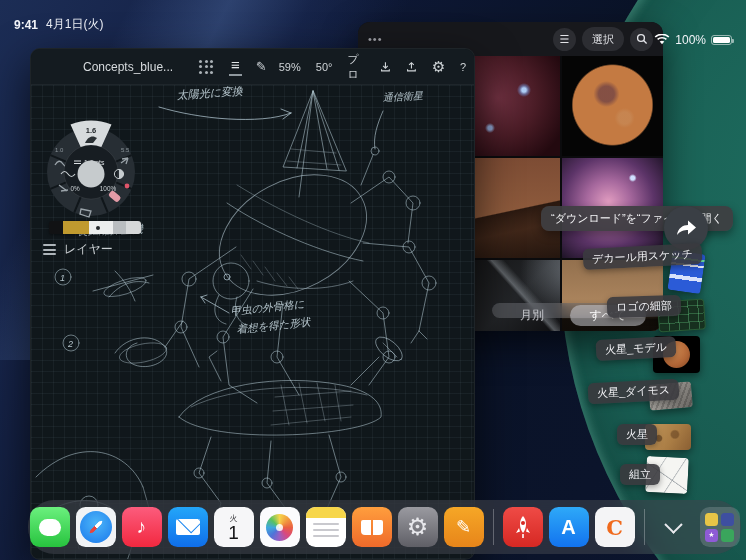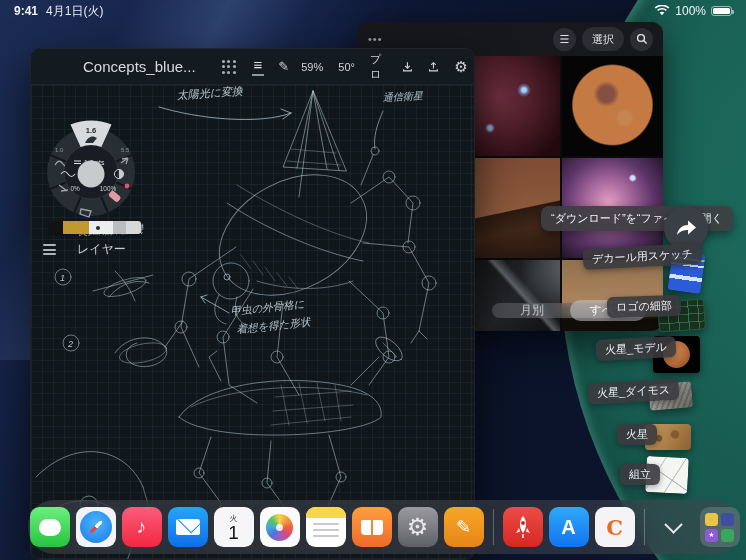--- a/index.html
+++ b/index.html
@@ -11,22 +11,22 @@
   }
   
   .wp-streak1 { position:absolute; left:-120px; top:-60px; width:620px; height:420px; pointer-events:none;
     background:linear-gradient(116deg, transparent 34%, rgba(110,150,220,.28) 46%, rgba(60,90,170,.12) 56%, transparent 68%); }
   .wp-streak2 { position:absolute; left:-60px; top:240px; width:420px; height:340px; pointer-events:none;
     background:linear-gradient(116deg, transparent 40%, rgba(80,120,200,.16) 52%, transparent 66%); }
   .desk-circle { position:absolute; left:560px; top:-225px; width:980px; height:980px; border-radius:50%;
     background:radial-gradient(circle at 30% 42%, #1e6e60 0%, #17584e 42%, #104a41 72%, #0c4038 100%);
     box-shadow:inset 4px 2px 10px rgba(140,230,205,.28), inset 0 0 60px rgba(0,0,0,.25); }
   
-  .statusbar { position:absolute; top:0; left:0; right:0; height:22px; display:flex; 
-    padding:0 14px; font-size:12px; z-index:20; }
+  .statusbar { position:absolute; top:16px; left:0; right:0; height:22px; display:flex; 
+    padding:0 14px; font-size:12px; z-index:20;flex-direction:column; }
   .sb-left { display:flex; gap:8px; align-items:center; font-weight:bold; color:#f2f4f8; }
   .sb-date { font-weight:normal; color:#e8ebf2; }
   .sb-right { margin-left:auto; display:flex; gap:5px; align-items:center; color:#f2f4f8; }
   .battery { width:21px; height:10px; border:1px solid rgba(255,255,255,.55); border-radius:3px; position:relative; }
   .battery::before { content:""; position:absolute; inset:1px; background:#fff; border-radius:1.5px; }
   .battery::after { content:""; position:absolute; right:-3px; top:2.5px; width:2px; height:4px; background:rgba(255,255,255,.55); border-radius:0 1px 1px 0; }
   
   .photos-window { position:absolute; left:358px; top:22px; width:305px; height:309px; border-radius:12px;
     background:#121216; box-shadow:0 14px 34px rgba(0,0,0,.55); z-index:2; overflow:hidden; }
   .ph-header { height:34px; display:flex; align-items:center; gap:8px; padding:0 10px; background:#17181c; }
@@ -55,37 +55,37 @@
     radial-gradient(circle 4px at 70% 20%, #cfe0ff 50%, transparent 100%),
     radial-gradient(circle at 46% 44%, #e19cc0 0%, #a6689d 28%, #5c3468 58%, #1a1122 95%), #130c1a; }
   .c-spacecraft { background:
     linear-gradient(48deg, transparent 55%, rgba(210,220,228,.35) 58%, transparent 66%),
     radial-gradient(circle at 115% 15%, rgba(190,200,210,.45), transparent 42%),
     linear-gradient(135deg,#141415 0%, #232528 55%, #0e0e10 100%); }
   .c-rover { background:
     linear-gradient(0deg, rgba(8,6,4,.92) 0 16%, rgba(30,22,14,.5) 26%, transparent 40%),
     linear-gradient(180deg,#93704e 0%, #a9835c 55%, #6b4d31 100%); }
   .seg-control { position:absolute; left:134px; top:281px; width:156px; height:15px; border-radius:13px;
-    background:rgba(120,122,128,.45); backdrop-filter:blur(6px); display:flex; align-items:center; padding:2px; z-index:4; }
+    background:rgba(120,122,128,.45); backdrop-filter:blur(6px); display:flex; align-items:flex-start; padding:2px; z-index:4; }
   .seg { flex:1; text-align:center; font-size:12px; color:rgba(232,233,238,.78); line-height:21px; }
   .seg.active { background:rgba(200,202,208,.55); border-radius:11px; color:#fff; }
   
   .toast { position:absolute; left:541px; top:206px; z-index:6; background:rgba(62,62,66,.93); color:#f4f4f6;
     font-size:11px; padding:5px 10px; border-radius:8px; box-shadow:0 4px 10px rgba(0,0,0,.4); white-space:nowrap; }
   
   .concepts-window { position:absolute; left:30px; top:48px; width:445px; height:512px; border-radius:10px;
     background:#10171b; box-shadow:0 16px 44px rgba(0,0,0,.65); border:1px solid rgba(255,255,255,.06);
     z-index:3; overflow:hidden; }
   .cw-toolbar { height:36px; display:flex; align-items:center; gap:12px; padding:0 12px;
     background:#141b20; border-bottom:1px solid rgba(255,255,255,.05); position:relative; z-index:3; }
   .tb-icon { color:#c9ced2; font-size:13px; display:flex; align-items:center; justify-content:center; min-width:16px; }
   .grid4 { display:grid; grid-template-columns:6px 6px; grid-template-rows:6px 6px; gap:2px; }
   .grid4 span { background:#d0d5d8; border-radius:1.5px; }
   .tb-sep { width:1px; height:16px; background:rgba(255,255,255,.14); }
-  .cw-title { font-size:15px; color:#d7dbde; }
+  .cw-title { font-size:12px; color:#d7dbde; }
   .dots9 { display:grid; grid-template-columns:repeat(3,3px); grid-template-rows:repeat(3,3px); gap:2.5px; margin-left:14px; }
   .dots9 span { background:#aab1b6; border-radius:50%; }
   .menu-lines { font-size:15px; color:#e2e6e8; border-bottom:2px solid #8f989e; line-height:14px; padding:0 2px 2px; margin-left:4px;}
   .nib { font-size:13px; color:#c9ced2; margin-left:2px; }
   .tb-right { margin-left:auto; display:flex; align-items:center; gap:15px; font-size:11px; color:#ced3d6; }
   .cw-canvas { position:absolute; left:0; top:36px; width:445px; height:476px; background:#10171b;
     background-image:linear-gradient(rgba(150,185,200,.065) 1px, transparent 1px),
       linear-gradient(90deg, rgba(150,185,200,.065) 1px, transparent 1px);
     background-size:11px 11px; }
   .sketch-svg { position:absolute; left:0; top:0; }
@@ -95,21 +95,21 @@
   
   .palette { position:absolute; left:18px; top:136px; width:92px; height:13px; display:flex; z-index:2;
     border-radius:3px; overflow:hidden; box-shadow:0 1px 3px rgba(0,0,0,.4); }
   .sw { height:100%; position:relative; }
   .sw-0 { width:14px; background:#111214; }
   .sw-1 { width:26px; background:#c09a2f; }
   .sw-2 { width:24px; background:#eceeee; }
   .sw-2::after { content:""; position:absolute; left:7px; top:4.5px; width:4px; height:4px; border-radius:50%; background:#24282b; }
   .sw-3 { width:13px; background:#b9bdc0; }
   .sw-4 { width:15px; background:#d6d8d9; }
-  .layers-row { position:absolute; left:12px; top:156px; display:flex; gap:21px; align-items:center; z-index:2;
+  .layers-row { position:absolute; left:12px; top:156px; display:flex; gap:8px; align-items:center; z-index:2;
     color:#c9ced1; font-size:12px; }
   .bars { display:flex; flex-direction:column; gap:2.5px; }
   .bars span { width:13px; height:2px; background:#aeb5ba; border-radius:1px; }
   
   .share-circle { position:absolute; left:664px; top:206px; width:44px; height:44px; border-radius:50%;
     background:#3a3f45; z-index:6; display:flex; align-items:center; justify-content:center;
     box-shadow:0 4px 10px rgba(0,0,0,.4); }
   .drag-label { position:absolute; z-index:6; background:rgba(58,58,62,.9); color:#f2f2f5; font-size:11px;
     padding:3px 9px; border-radius:6px; white-space:nowrap; box-shadow:0 2px 6px rgba(0,0,0,.35); }
   .thumb { position:absolute; z-index:5; border-radius:4px; box-shadow:0 3px 8px rgba(0,0,0,.45); }

